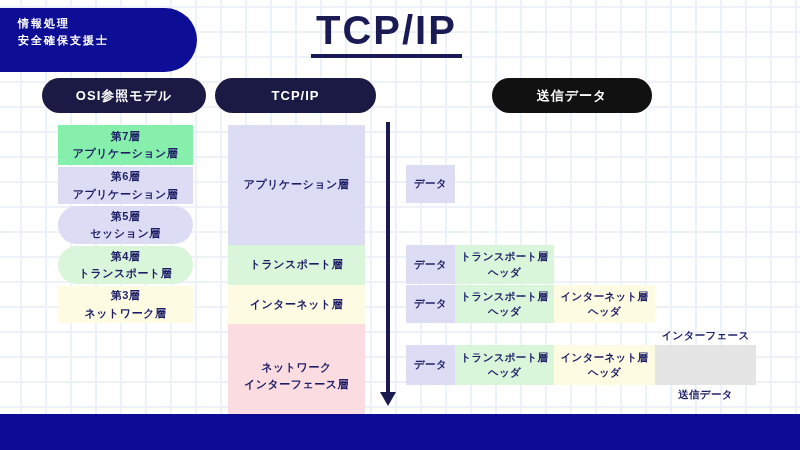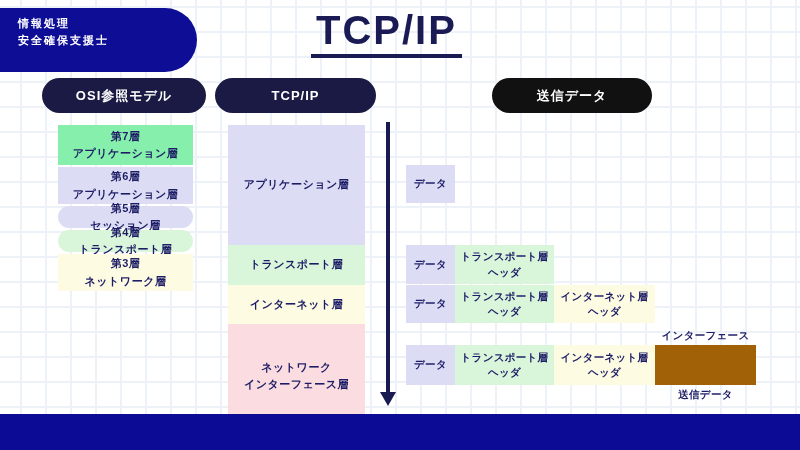--- a/index.html
+++ b/index.html
@@ -51,21 +51,21 @@
   .osi-col { left: 58px;  width: 135px; gap: 2px; }
   .tcp-col { left: 228px; width: 137px; gap: 0; }
 
   .layer-box {
     display: flex; flex-direction: column;
     align-items: center; justify-content: center;
     text-align: center;
     font-size: 11px; font-weight: bold; color: #1d1d66;
     line-height: 1.55; letter-spacing: 0.5px;
   }
-  .h40 { height: 40px; } .h37 { height: 37px; } .h38 { height: 22px; border-radius: 19px; }
+  .h40 { height: 40px; } .h37 { height: 37px; } .h38 { height: 38px; border-radius: 19px; }
   .h78 { height: 78px; } .h120 { height: 120px; } .h39 { height: 39px; }
   .h80 { height: 104px; align-items: center; }
   .layer-group { display: flex; flex-direction: column; }
   .osi-pink-box { gap: 11px; }
 
   .flow-arrow { position: absolute; left: 380px; top: 122px; width: 16px; }
   .flow-arrow .line { width: 4px; height: 270px; margin: 0 auto; background: #1a1a52; }
   .flow-arrow .head {
     width: 0; height: 0;
     border-left: 8px solid transparent;
@@ -183,19 +183,19 @@
     <span>データ</span>
   </div>
   <div class="cell w99 rh40" style="background-color: rgb(217, 245, 218);">
     <span>トランスポート層</span>
     <span>ヘッダ</span>
   </div>
   <div class="cell w101 rh40" style="background-color: rgb(253, 252, 227);">
     <span>インターネット層</span>
     <span>ヘッダ</span>
   </div>
-  <div class="cell w101 rh40" style="background-color: #a16207; gap: 44px;">
+  <div class="cell w101 rh40" style="background-color: #e5e5e5; gap: 44px;">
     <span>インターフェース</span>
     <span>送信データ</span>
   </div>
 </div>
 
 <div class="footer-bar"></div>
 
 </body></html>

